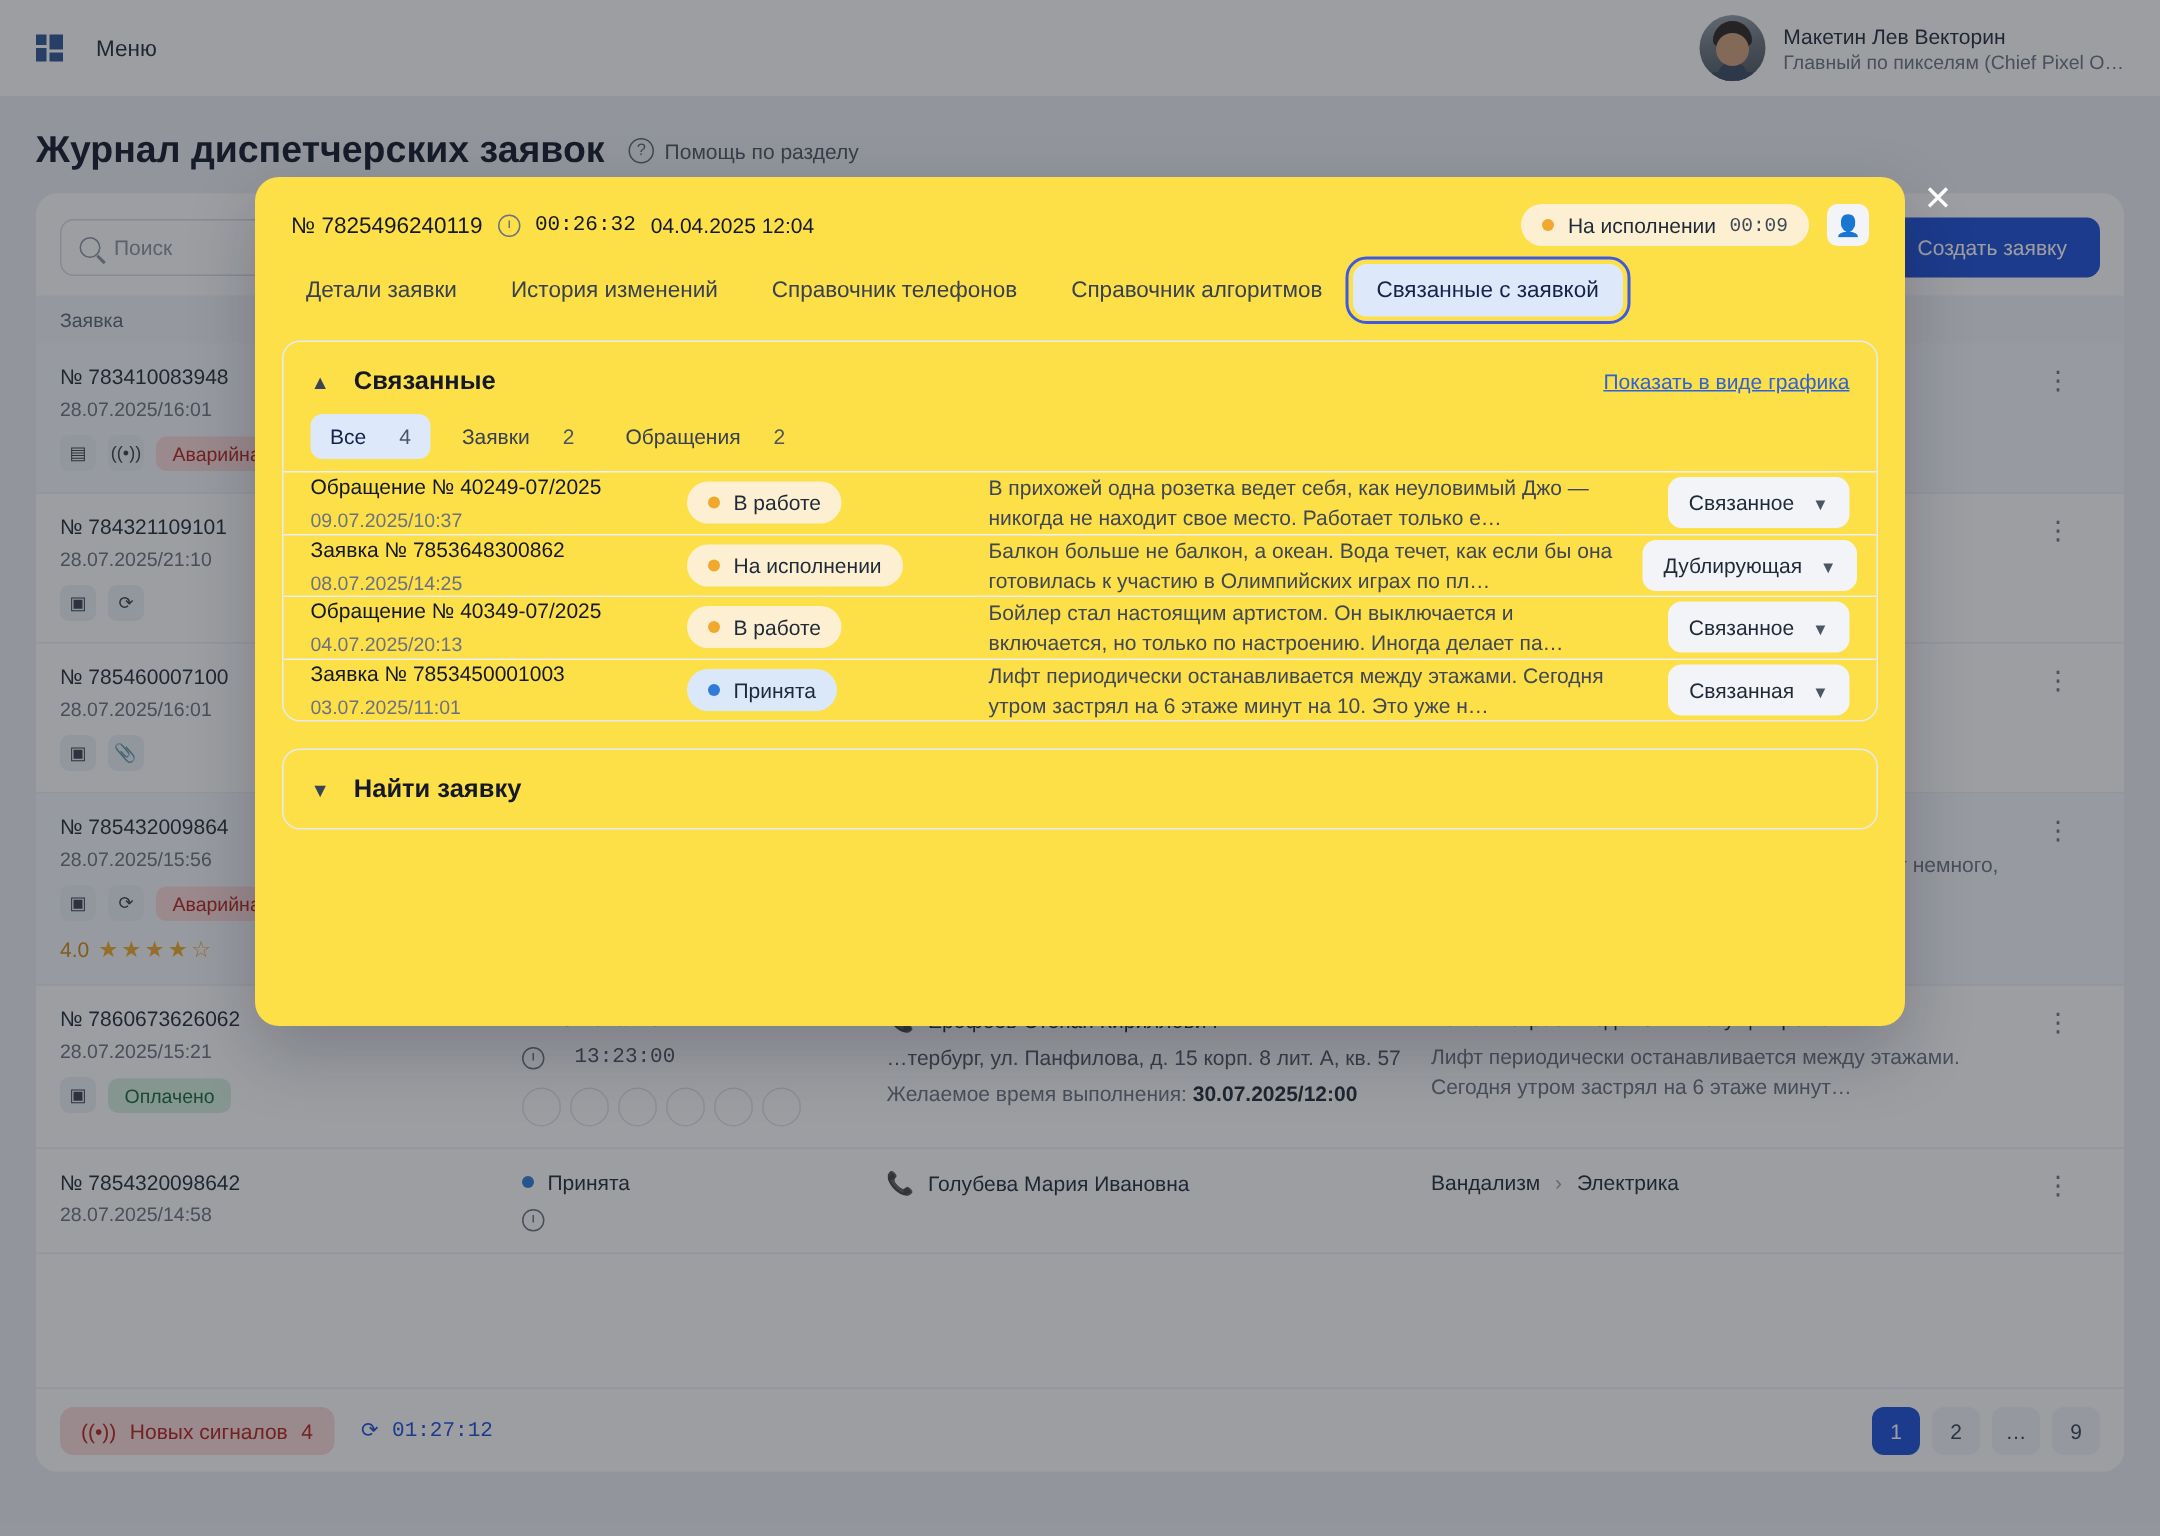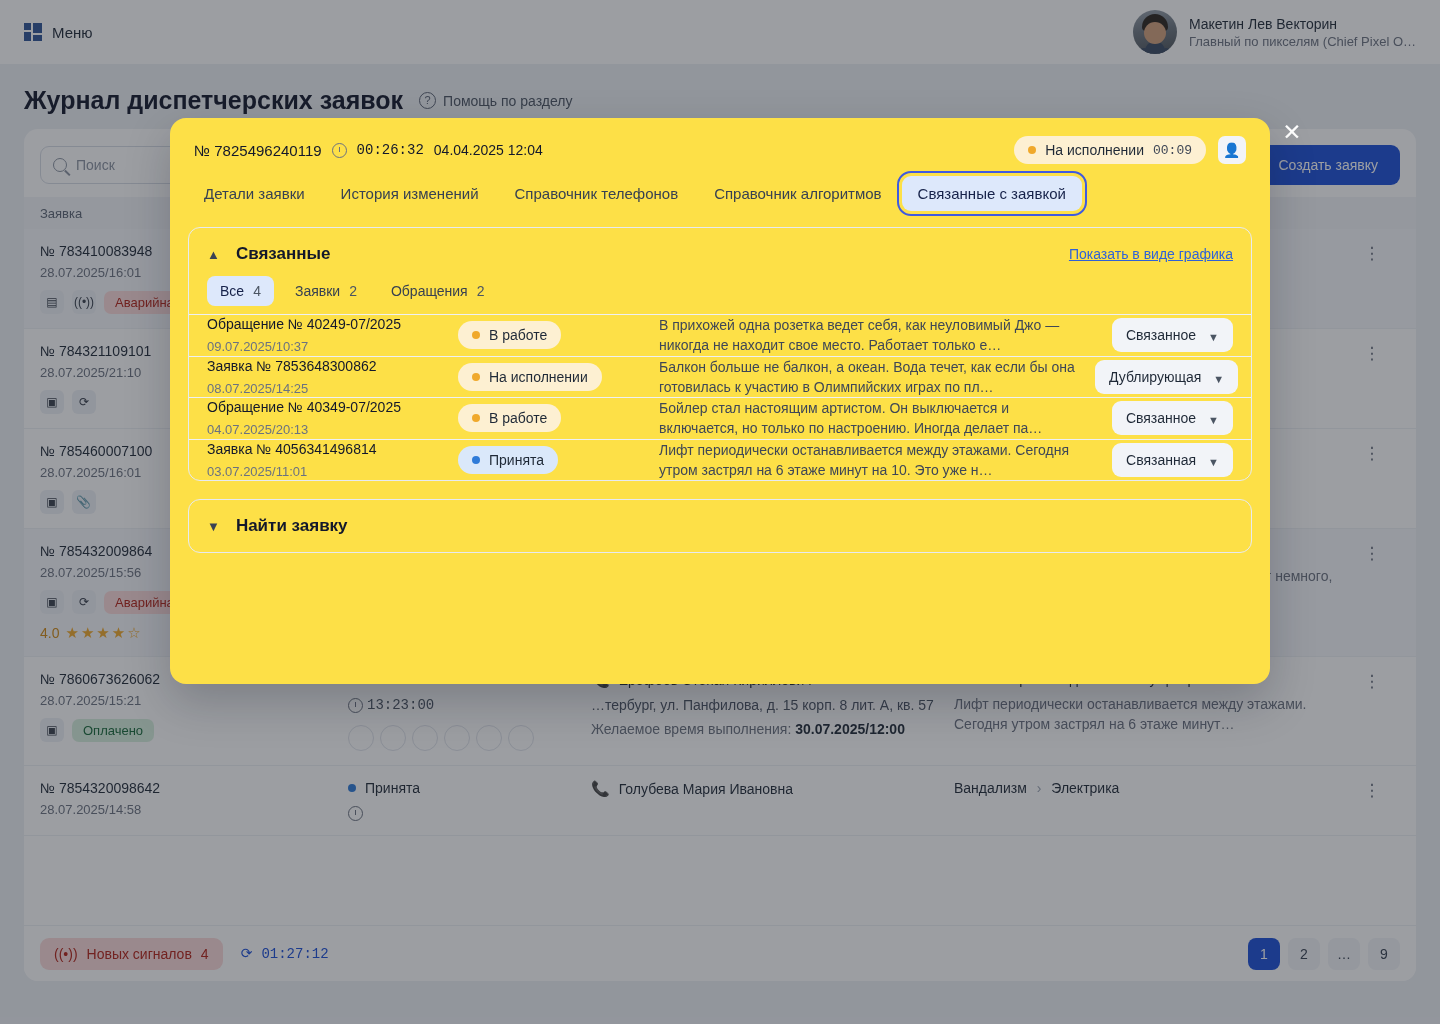--- a/index.html
+++ b/index.html
@@ -13,21 +13,21 @@
   #root { position: relative; width: 1440px; height: 1024px; }
 
   
   .bg-page { position: absolute; inset: 0; background: #eef1f5; }
 
   .topbar {
     height: 64px; background: #ffffff;
     display: flex; align-items: center; justify-content: space-between;
     padding: 0 24px;
   }
-  .menu-btn { display: flex; align-items: center; gap: 10px; cursor: pointer; }
+  .menu-btn { display: flex; align-items: center; gap: 22px; cursor: pointer; }
   .menu-glyph { width: 18px; height: 18px; position: relative; }
   .menu-glyph i { position: absolute; background: #2f5597; display: block; }
   .menu-glyph i:nth-child(1) { left:0; top:0; width:7px; height:7px; }
   .menu-glyph i:nth-child(2) { left:9px; top:0; width:9px; height:10px; }
   .menu-glyph i:nth-child(3) { left:0; top:9px; width:7px; height:9px; }
   .menu-glyph i:nth-child(4) { left:9px; top:12px; width:9px; height:6px; }
   .menu-label { font-size: 15px; color: #1f2937; }
 
   .user-box { display: flex; align-items: center; gap: 12px; }
   .avatar {
@@ -88,21 +88,21 @@
   .tag { font-size:13px; padding: 4px 11px; border-radius:7px; }
   .tag.red   { background:#fbdada; color:#b42318; }
   .tag.green { background:#d7efdd; color:#17683a; }
   .rating { display:flex; align-items:center; gap:6px; margin-top:10px; font-size:14px; color:#d08a16; }
   .stars { letter-spacing:2px; color:#f0a92c; font-size:15px; }
 
   .st-line { display:flex; align-items:center; gap:9px; font-size:14px; color:#1f2937; }
   .dot { width:8px; height:8px; border-radius:50%; flex:none; }
   .dot.amber { background:#f0a92c; }
   .dot.blue  { background:#2f7bd8; }
-  .clockrow { display:flex; align-items:center; gap:4px; margin-top:10px;
+  .clockrow { display:flex; align-items:center; gap:20px; margin-top:10px;
               font-family:"Liberation Mono", monospace; font-size:14px; color:#4b5563;text-align:center; }
   .clock { width:15px; height:15px; border:1.5px solid #6b7280; border-radius:50%; position:relative; flex:none;}
   .clock::after { content:""; position:absolute; left:6px; top:3px; width:1.4px; height:5px; background:#6b7280; }
   .pips { display:flex; gap:6px; margin-top:12px; }
   .pip { width:26px; height:26px; border-radius:50%; border:1px solid #dfe3ea; }
 
   .addr { font-size:14px; color:#4b5563; }
   .contact { display:flex; align-items:center; gap:9px; font-size:14px; color:#1f2937; }
   .phone-ico { color:#2f6fd0; font-size:15px; }
   .wish { font-size:14px; color:#6b7280; margin-top:8px; }
@@ -161,21 +161,21 @@
 
   .m-body { padding: 16px 18px 0; }
   .card { border:1px solid #e7eaf0; border-radius:12px; overflow:hidden; }
   .card-head { display:flex; align-items:center; justify-content:space-between; padding: 16px 18px 10px; }
   .card-title { display:flex; align-items:center; gap:16px; font-size:17px; font-weight:bold; color:#13182b; }
   .chev { color:#3b4354; font-size:13px; display:inline-block; }
   .graph-link { color:#2f62d8; font-size:14px; cursor:pointer;text-decoration:underline; }
 
   .f-chips { display:flex; gap:8px; padding: 2px 18px 8px; }
   .f-chip { font-size:14px; color:#374151; border-radius:8px; padding: 7px 13px; cursor:pointer;
-            display:flex; gap:9px; }
+            display:flex; gap:22px; }
   .f-chip.on { background:#dde8fb; color:#16224a; }
   .f-chip .n { color:#4b5563; }
 
   .rel-row {
     display:grid; grid-template-columns: 245px 195px 430px 1fr;
     align-items:center; padding: 0 18px; border-top:1px solid #eef0f4; column-gap: 6px;
   }
   .rel-ttl { font-size:14px; color:#13182b; }
   .rel-date { font-size:13px; color:#6b7280; margin-top:7px; }
   .rel-badge { display:inline-flex; align-items:center; gap:9px; border-radius:20px;
@@ -526,21 +526,21 @@
               </span></div>
           <div class="rel-desc">Бойлер стал настоящим артистом. Он выключается и включается, но только по настроению. Иногда делает па…</div>
           <div class="rel-sel">
             <span>Связанное</span>
             <span class="cv">▼</span>
           </div>
         </div>
 
         <div class="rel-row">
           <div>
-            <div class="rel-ttl">Заявка № 4056341496814</div>
+            <div class="rel-ttl">Заявка № 7853450001003</div>
             <div class="rel-date">03.07.2025/11:01</div>
           </div>
           <div><span class="rel-badge blue">
             <span class="dot blue"></span>
             <span>Принята</span>
               </span></div>
           <div class="rel-desc">Лифт периодически останавливается между этажами. Сегодня утром застрял на 6 этаже минут на 10. Это уже н…</div>
           <div class="rel-sel">
             <span>Связанная</span>
             <span class="cv">▼</span>

